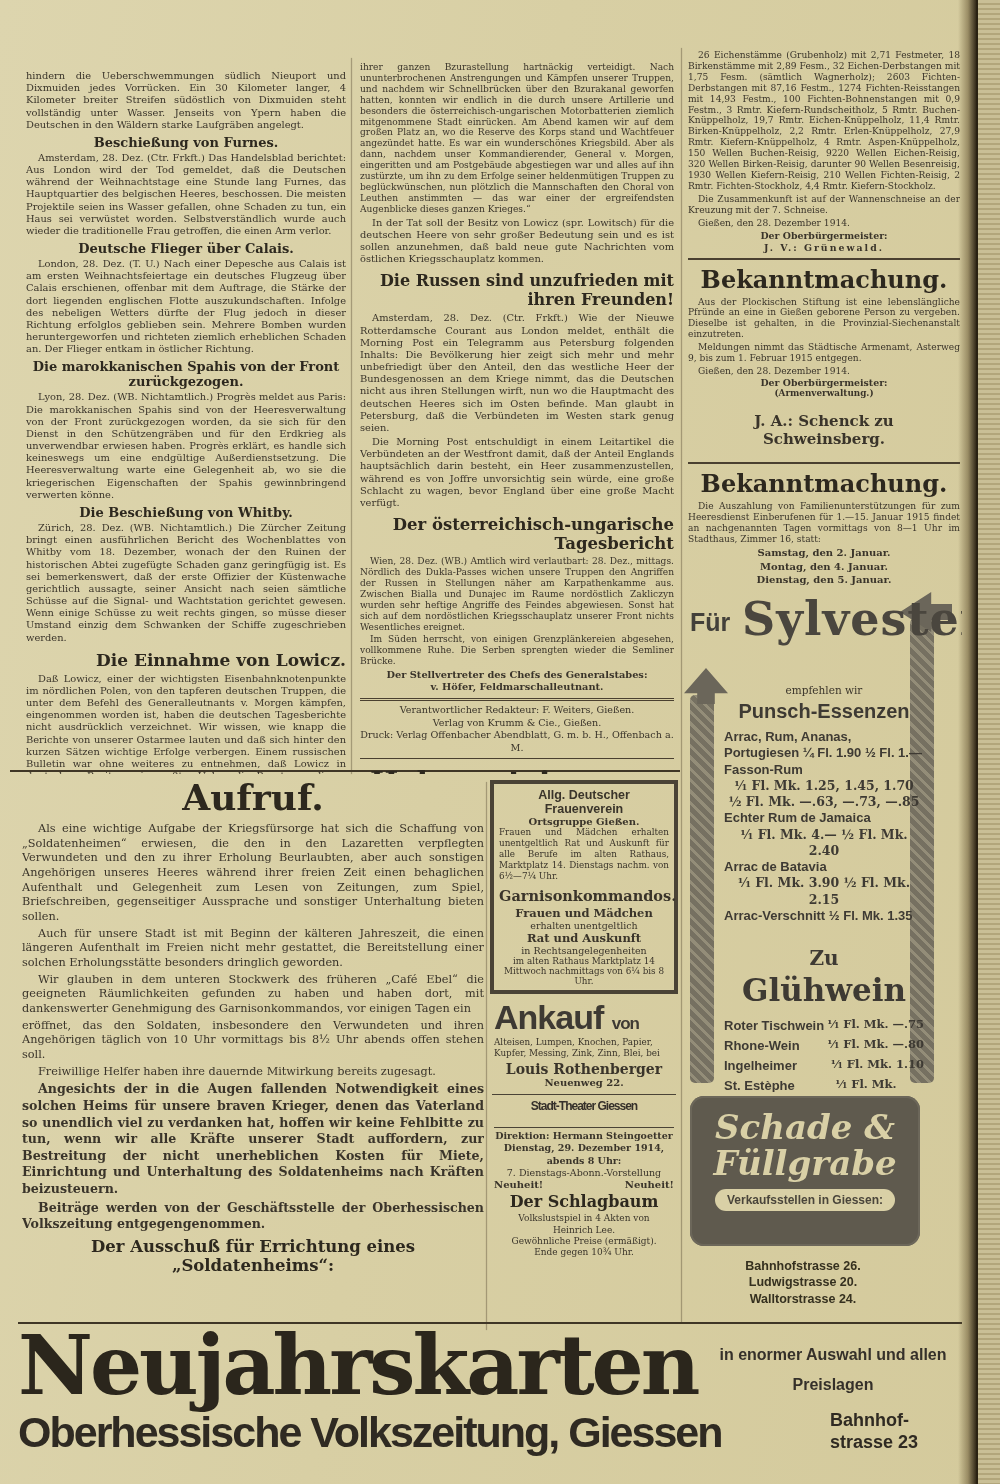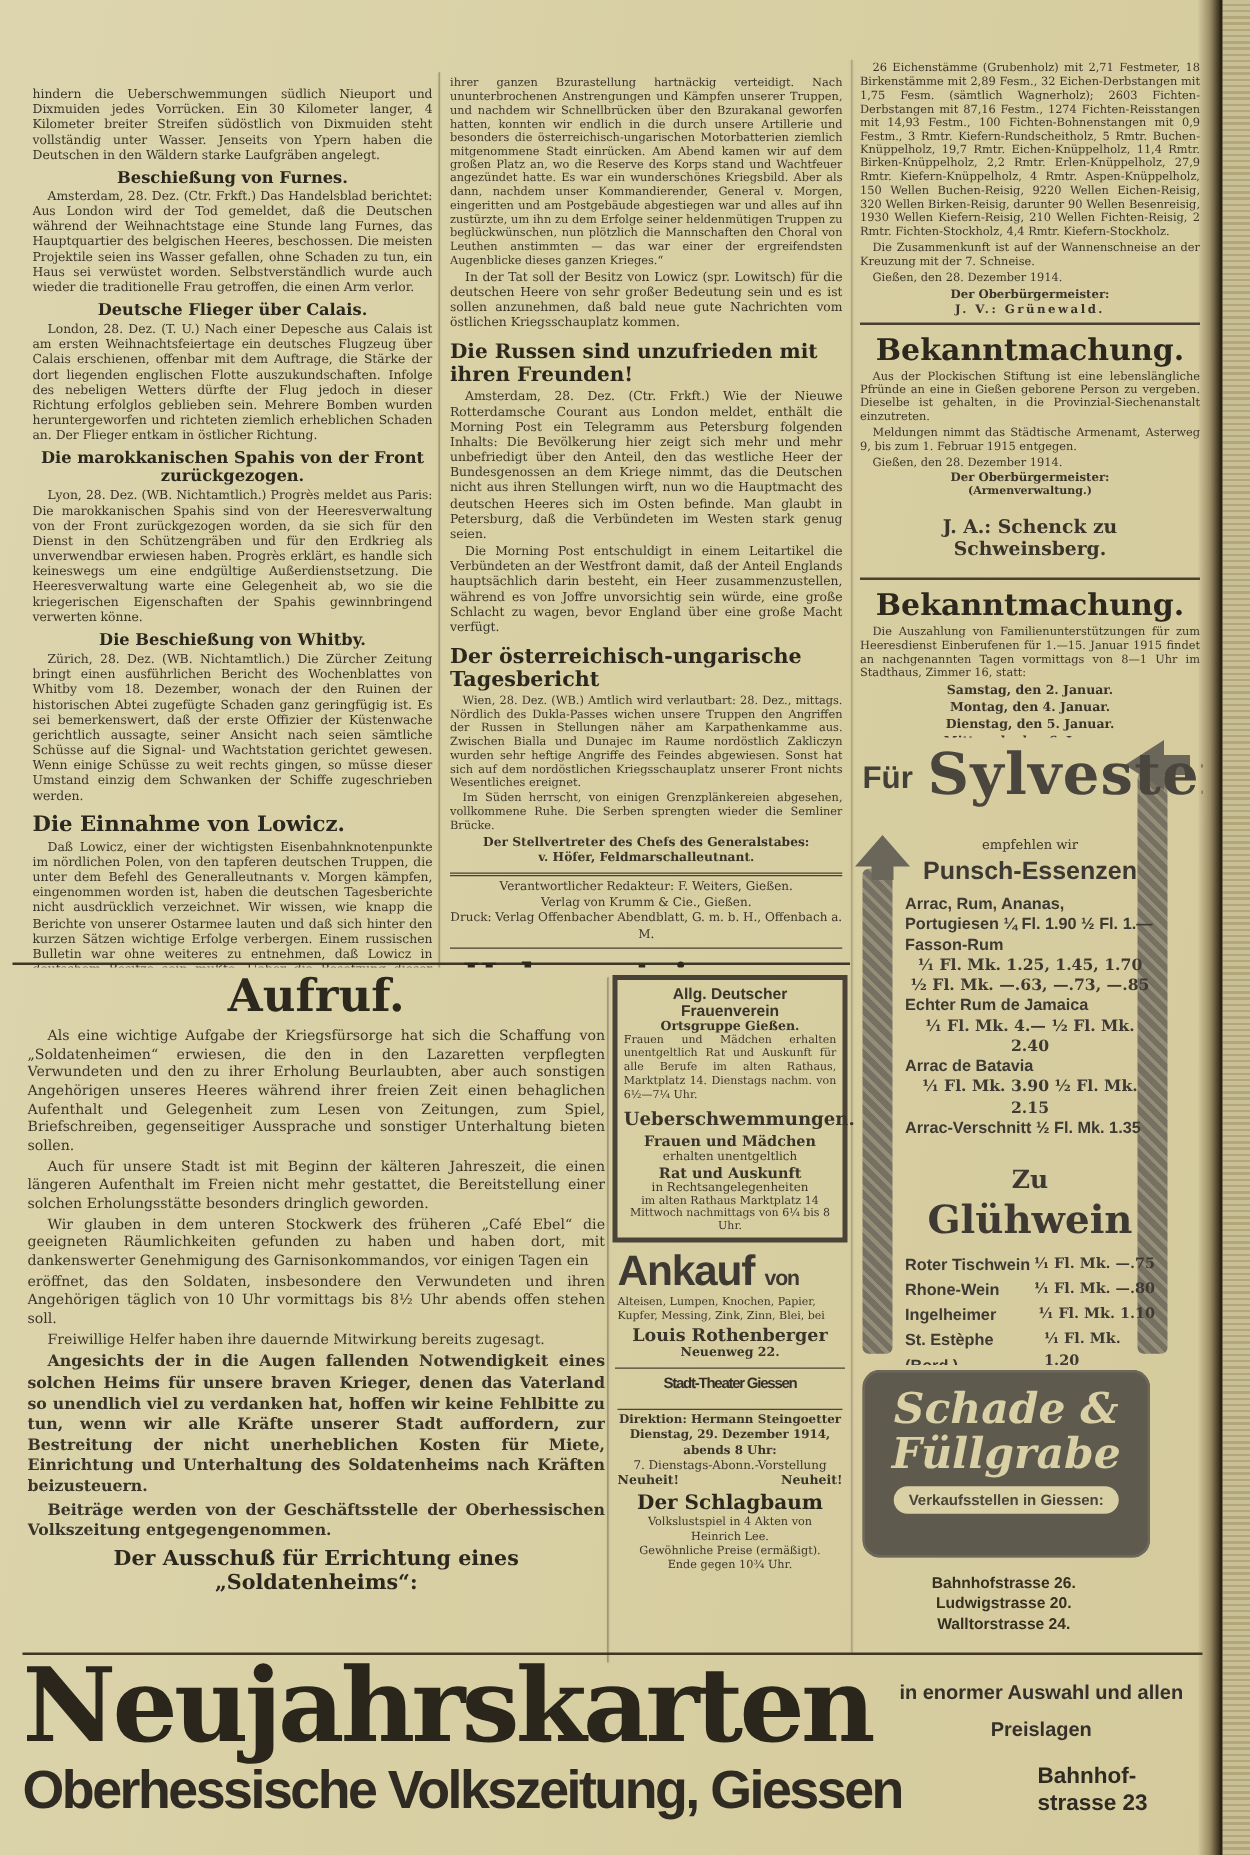--- a/index.html
+++ b/index.html
@@ -23,38 +23,38 @@
     border-left:2px solid #2a2212; }
 
   .vrule { position:absolute; width:1px; background:#55493266; box-shadow:0 0 1px #55493288; }
   .hrule { position:absolute; height:2px; background:#3f3626; }
 
   .col { position:absolute; overflow:hidden; }
 
   p.b { font-size:9.9px; line-height:1.23; text-align:justify; margin:0 0 2px; text-indent:12px; }
   p.s { font-size:9.1px; line-height:1.2; text-align:justify; margin:0 0 2px; text-indent:10px; }
   h3.art { text-align:center; font-size:13px; font-weight:bold; margin:4px 0 2px; color:#2d281e; }
-  h2.art { text-align:left; font-size:17px; font-weight:bold; margin:6px 0 3px; color:#2d281e; }
+  h2.art { text-align:right; font-size:17px; font-weight:bold; margin:6px 0 3px; color:#2d281e; }
   .sig { text-align:center; font-size:9.8px; font-weight:bold; margin:1px 0; }
 
   .imprint { border-top:3px double #4a4030; border-bottom:1px solid #4a4030; padding:3px 0 4px; margin-top:6px; }
   .imprint div { text-align:center; font-size:9.6px; line-height:1.3; }
 
   .auction-h { text-align:center; font-size:30px; font-weight:bold; letter-spacing:-1px; margin:6px 0 0; color:#2d281e; }
 
   .bek-h { text-align:center; font-size:24px; font-weight:bold; margin:2px 0 3px; color:#2d281e;
     border-top:2px solid #4a4030; padding-top:5px; }
   .day { text-align:center; font-size:10px; font-weight:bold; line-height:1.35; }
 
   
   #sylvester { position:absolute; left:684px; top:590px; width:278px; height:502px; overflow:hidden; }
   .sylv-bar { position:absolute; background:repeating-linear-gradient(45deg,#6b665a 0 5px,#8c8674 5px 8px); border-radius:5px; opacity:.9; }
   .sylv-fuer { position:absolute; left:6px; top:18px; font-size:25px; font-weight:bold; color:#43403a; font-family:"Liberation Sans",sans-serif; }
   .sylv-title { position:absolute; left:58px; top:2px; font-size:46px; font-weight:bold; color:#4a463e; letter-spacing:1px; }
-  .sylv-body { position:absolute; left:40px; top:80px; width:200px; }
+  .sylv-body { position:absolute; left:40px; top:94px; width:200px; }
   .sylv-sub { text-align:center; font-size:10.5px; margin:0 0 4px; }
   .sylv-h1 { text-align:center; font-family:"Liberation Sans",sans-serif; font-weight:bold; font-size:20px; margin:0 0 6px; color:#3e3a33; }
   .sylv-name { font-family:"Liberation Sans",sans-serif; font-weight:bold; font-size:13px; line-height:1.25; color:#3e3a33; }
   .sylv-price { font-weight:bold; font-size:12.5px; text-align:center; line-height:1.3; color:#3e3a33; }
   .sylv-h2 { text-align:center; font-size:31px; font-weight:bold; margin:12px 0 8px; color:#3e3a33; }
   .wine-row { display:flex; justify-content:space-between; font-family:"Liberation Sans",sans-serif; font-weight:bold; font-size:13px; line-height:1.55; color:#3e3a33; }
   .wine-row .pr { font-family:"DejaVu Serif",serif; font-size:11.5px; }
 
   
   #schade { position:absolute; left:684px; top:1094px; width:278px; height:232px; }
@@ -245,21 +245,21 @@
     <p class="a bold">Beiträge werden von der Geschäftsstelle der Oberhessischen Volkszeitung entgegengenommen.</p>
     <div class="ausschuss-h">Der Ausschuß für Errichtung eines „Soldatenheims“:</div>
 
   </div>
 
   <div id="adscol">
     <div class="adbox">
       <div class="fv-h1">Allg. Deutscher Frauenverein</div>
       <div class="fv-sub">Ortsgruppe Gießen.</div>
       <div class="fv-p">Frauen und Mädchen erhalten unentgeltlich Rat und Auskunft für alle Berufe im alten Rathaus, Marktplatz 14. Dienstags nachm. von 6½—7¼ Uhr.</div>
-      <div class="fv-h3">Ueberschwemmungen.</div>
+      <div class="fv-h3">Garnisonkommandos.</div>
       <div class="fv-line-b">Frauen und Mädchen</div>
       <div class="fv-line">erhalten unentgeltlich</div>
       <div class="fv-line-b">Rat und Auskunft</div>
       <div class="fv-line">in Rechtsangelegenheiten</div>
       <div class="fv-small">im alten Rathaus Marktplatz 14</div>
       <div class="fv-small">Mittwoch nachmittags von 6¼ bis 8 Uhr.</div>
     </div>
     <div style="padding:2px 2px 6px; border-bottom:1px solid #4a4336;">
       <div class="ank-h"><span>Ankauf</span> <span class="von">von</span></div>
       <div class="ank-p">Alteisen, Lumpen, Knochen, Papier, Kupfer, Messing, Zink, Zinn, Blei, bei</div>

